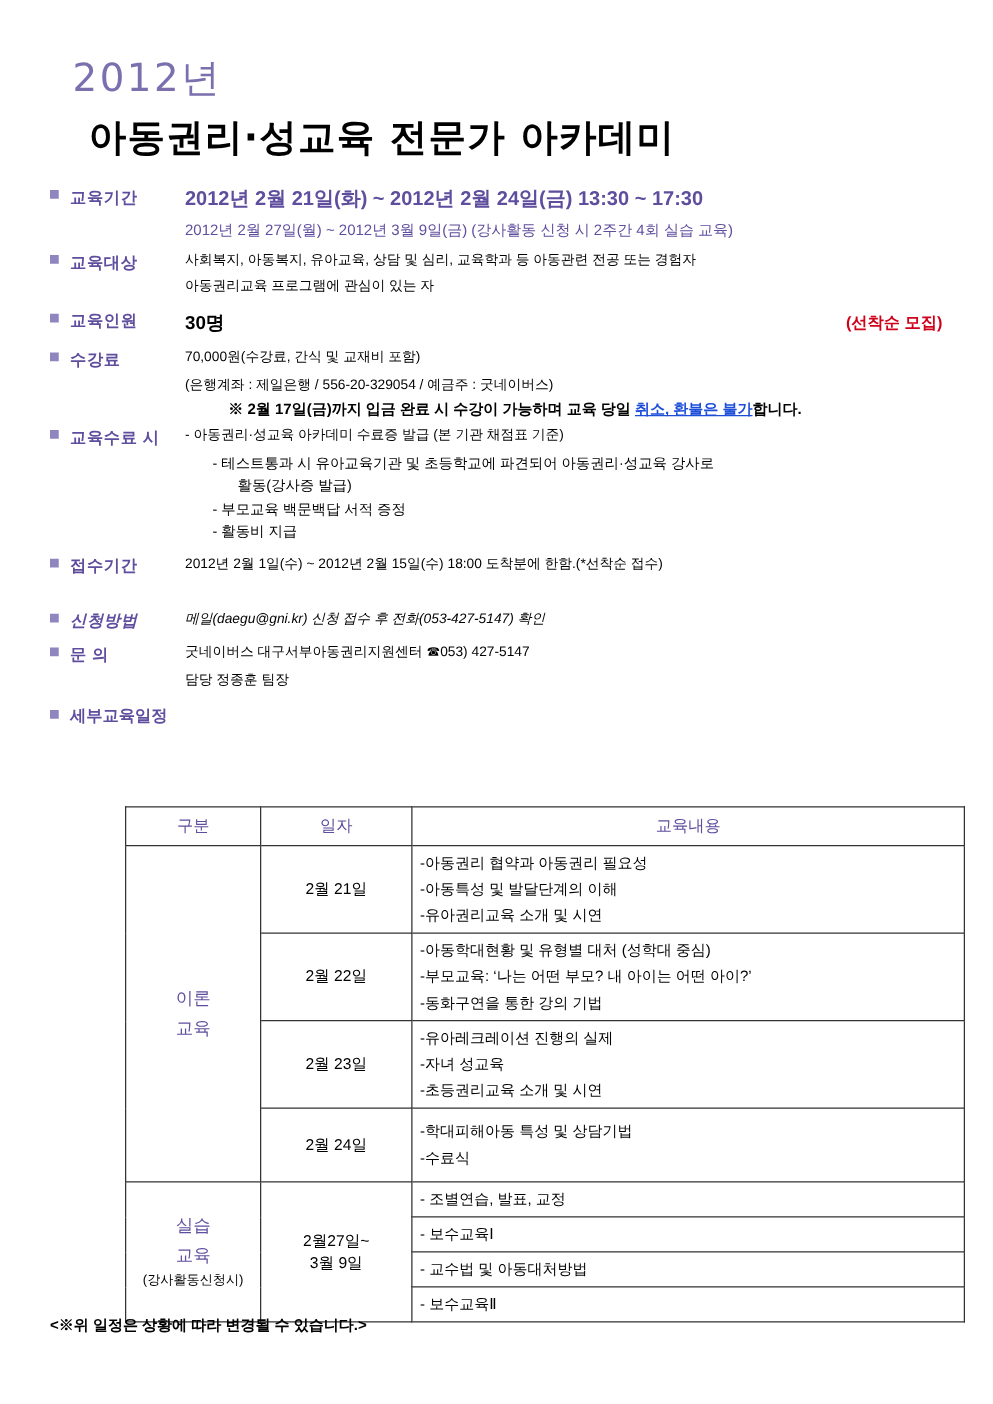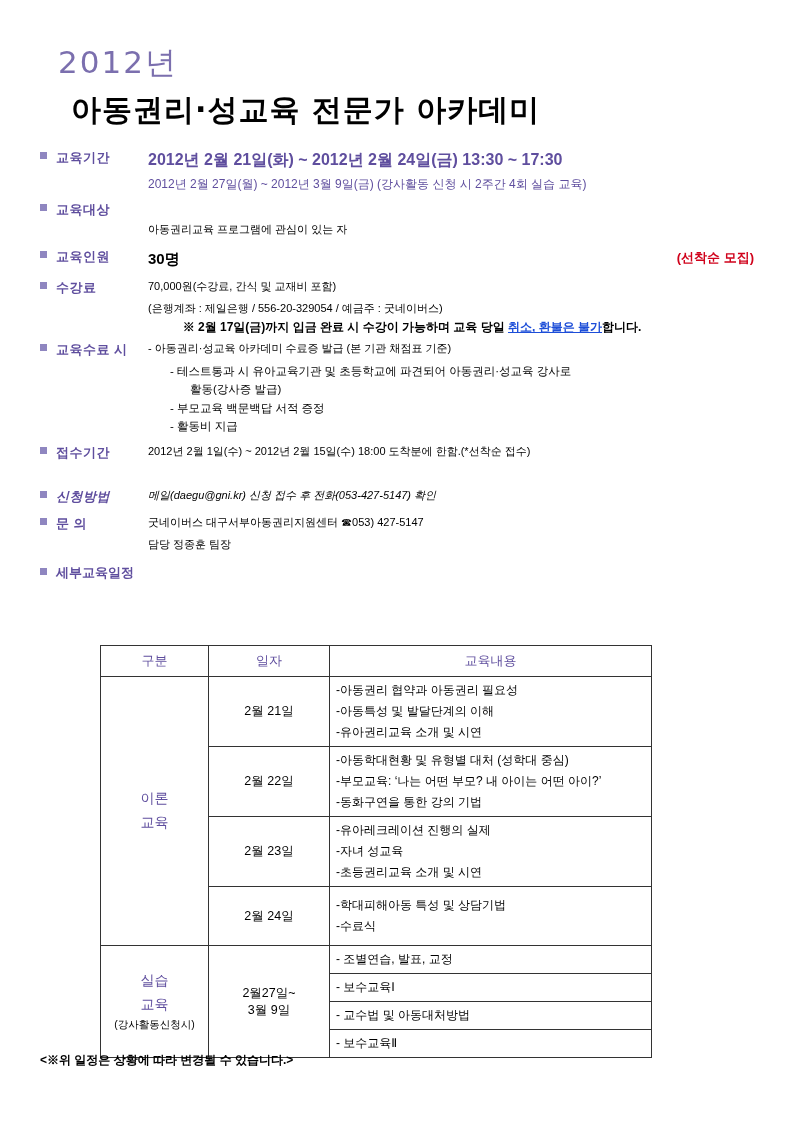--- a/index.html
+++ b/index.html
@@ -134,21 +134,21 @@
   }
   .section-head {
     color: #5f4e9e;
     font-weight: bold;
     font-size: 13px;
   }
   table.schedule {
     position: absolute;
     left: 100px;
     top: 645px;
-    width: 552px;
+    width: 672px;
     border-collapse: collapse;
     font-size: 12px;
   }
   table.schedule td, table.schedule th {
     border: 1px solid #333;
     padding: 3px 6px;
     vertical-align: middle;
   }
   table.schedule thead th {
     text-align: center;
@@ -199,20 +199,21 @@
     <div class="row">
       <span class="bullet"></span>
       <span class="label">교육기간</span>
       <span class="value purple-num">2012년 2월 21일(화) ~ 2012년 2월 24일(금) 13:30 ~ 17:30</span>
     </div>
     <div class="period-line2 purple-small">2012년 2월 27일(월) ~ 2012년 3월 9일(금) (강사활동 신청 시 2주간 4회 실습 교육)</div>
 
     <div class="row" style="margin-top:6px;">
       <span class="bullet"></span>
       <span class="label">교육대상</span>
+      <span class="value small">사회복지, 아동복지, 유아교육, 상담 및 심리, 교육학과 등 아동관련 전공 또는 경험자</span>
     </div>
     <div class="indent-1" style="font-size:11px;">아동권리교육 프로그램에 관심이 있는 자</div>
 
     <div class="row" style="margin-top:8px;">
       <span class="bullet"></span>
       <span class="label">교육인원</span>
       <span class="value big">30명</span>
       <span class="red-bold" style="font-size:13px; margin-left:6px; padding-top:2px;">(선착순 모집)</span>
     </div>
 

